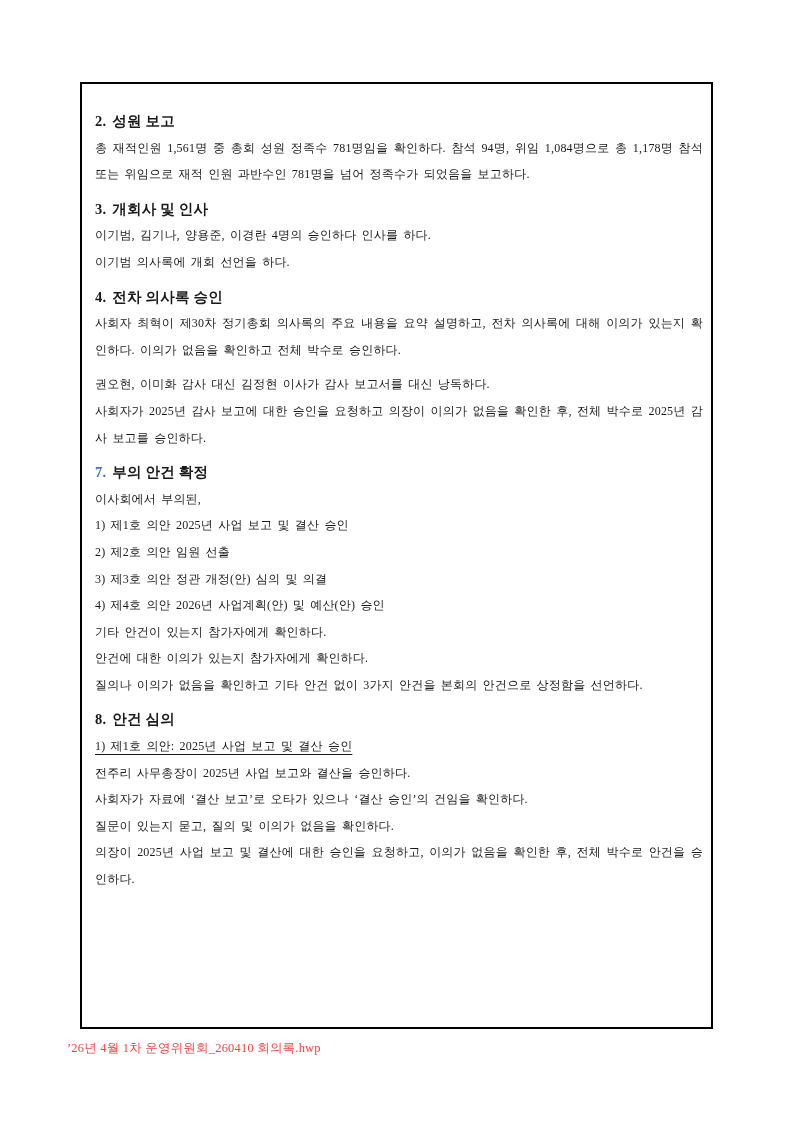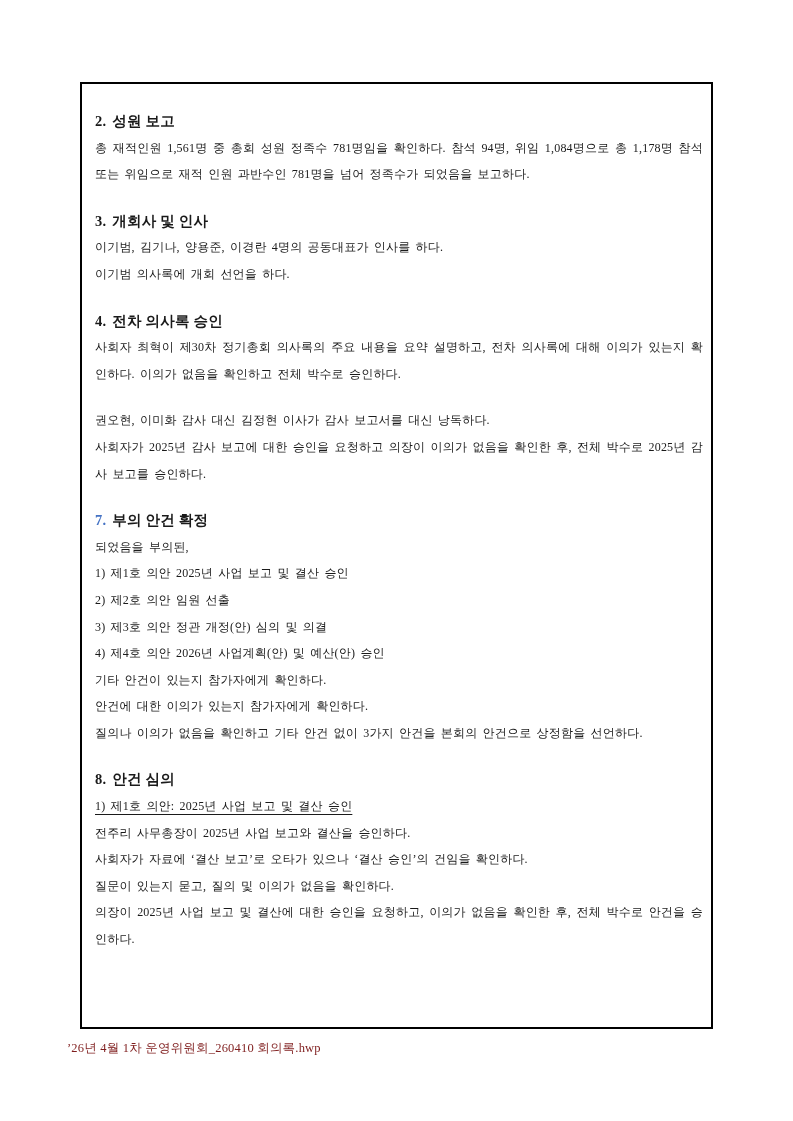--- a/index.html
+++ b/index.html
@@ -26,21 +26,21 @@
     top: 82px;
     width: 633px;
     height: 947px;
     border: 2px solid #000000;
     box-sizing: border-box;
     padding: 24px 8px 4px 13px;
     overflow: hidden;
     background: #ffffff;
   }
   .doc-section { margin: 0; }
-  .doc-section + .doc-section { margin-top: 20px; }
+  .doc-section + .doc-section { margin-top: 8px; }
   .doc-section h2 {
     margin: 0;
     font-size: 14.5px;
     font-weight: bold;
     line-height: 26.6px;
     letter-spacing: 0.2px;
   }
   .doc-section h2 .num { margin-right: 6px; }
   .doc-section p {
     margin: 0;
@@ -55,62 +55,62 @@
     font-weight: normal;
     text-decoration: underline;
     text-underline-offset: 4px;
   }
   .footer-line {
     position: absolute;
     left: 67px;
     top: 1040px;
     font-size: 12.5px;
     line-height: 16px;
-    color: #7f1d1d;
+    color: #ef4444;
     letter-spacing: 0.2px;
   }
 </style>
 </head>
 <body>
 
 <div class="page">
   <div class="content-frame">
 
     <section class="doc-section">
       <h2>
         <span class="num">2.</span><span class="ttl">성원 보고</span>
       </h2>
       <p>총 재적인원 1,561명 중 총회 성원 정족수 781명임을 확인하다. 참석 94명, 위임 1,084명으로 총 1,178명 참석 또는 위임으로 재적 인원 과반수인 781명을 넘어 정족수가 되었음을 보고하다.</p>
     </section>
 
     <section class="doc-section">
       <h2>
         <span class="num">3.</span><span class="ttl">개회사 및 인사</span>
       </h2>
-      <p>이기범, 김기나, 양용준, 이경란 4명의 공동대표가 인사를 하다.</p>
+      <p>이기범, 김기나, 양용준, 이경란 4명의 승인하다 인사를 하다.</p>
       <p>이기범 의사록에 개회 선언을 하다.</p>
     </section>
 
     <section class="doc-section">
       <h2>
         <span class="num">4.</span><span class="ttl">전차 의사록 승인</span>
       </h2>
       <p>사회자 최혁이 제30차 정기총회 의사록의 주요 내용을 요약 설명하고, 전차 의사록에 대해 이의가 있는지 확인하다. 이의가 없음을 확인하고 전체 박수로 승인하다.</p>
     </section>
 
     <section class="doc-section">
       <p>권오현, 이미화 감사 대신 김정현 이사가 감사 보고서를 대신 낭독하다.</p>
       <p>사회자가 2025년 감사 보고에 대한 승인을 요청하고 의장이 이의가 없음을 확인한 후, 전체 박수로 2025년 감사 보고를 승인하다.</p>
     </section>
 
     <section class="doc-section">
       <h2>
         <span class="num" style="color:#4472c4">7.</span><span class="ttl">부의 안건 확정</span>
       </h2>
-      <p>되었음을 부의된,</p>
+      <p>이사회에서 부의된,</p>
       <p>1) 제1호 의안 2025년 사업 보고 및 결산 승인</p>
       <p>2) 제2호 의안 임원 선출</p>
       <p>3) 제3호 의안 정관 개정(안) 심의 및 의결</p>
       <p>4) 제4호 의안 2026년 사업계획(안) 및 예산(안) 승인</p>
       <p>기타 안건이 있는지 참가자에게 확인하다.</p>
       <p>안건에 대한 이의가 있는지 참가자에게 확인하다.</p>
       <p>질의나 이의가 없음을 확인하고 기타 안건 없이 3가지 안건을 본회의 안건으로 상정함을 선언하다.</p>
     </section>
 
     <section class="doc-section">

